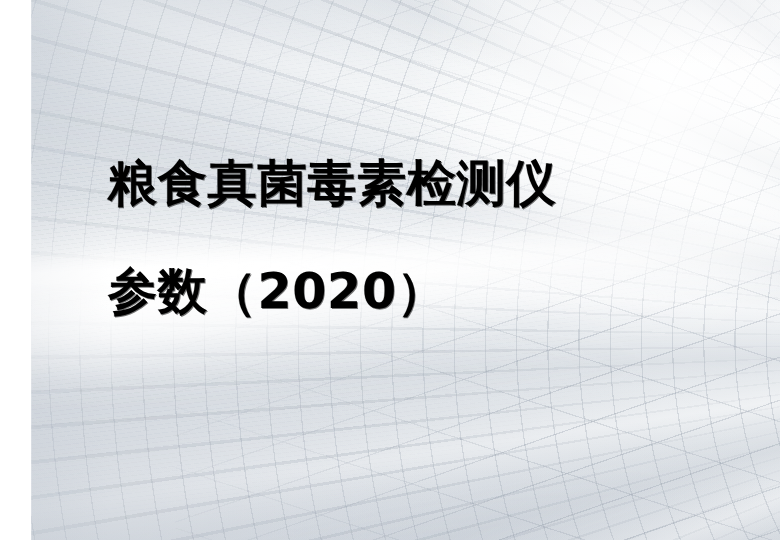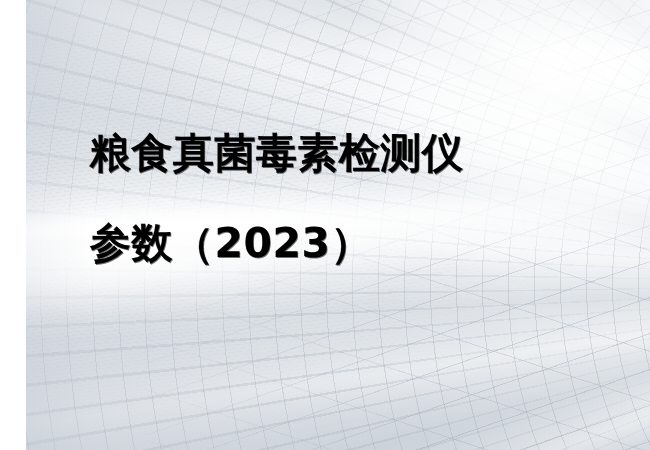--- a/index.html
+++ b/index.html
@@ -220,16 +220,16 @@
   <div class="fan-spokes"></div>
   <div class="lattice"></div>
   <div class="microhatch"></div>
   <div class="bloom"></div>
   <div class="swoosh"></div>
   <div class="swoosh-edge"></div>
   <div class="vignette"></div>
 
   <div class="title-block">
     <div class="title-line">粮食真菌毒素检测仪</div>
-    <div class="title-line">参数（2023）</div>
+    <div class="title-line">参数（2020）</div>
   </div>
 
 </div>
 
 </body></html>

